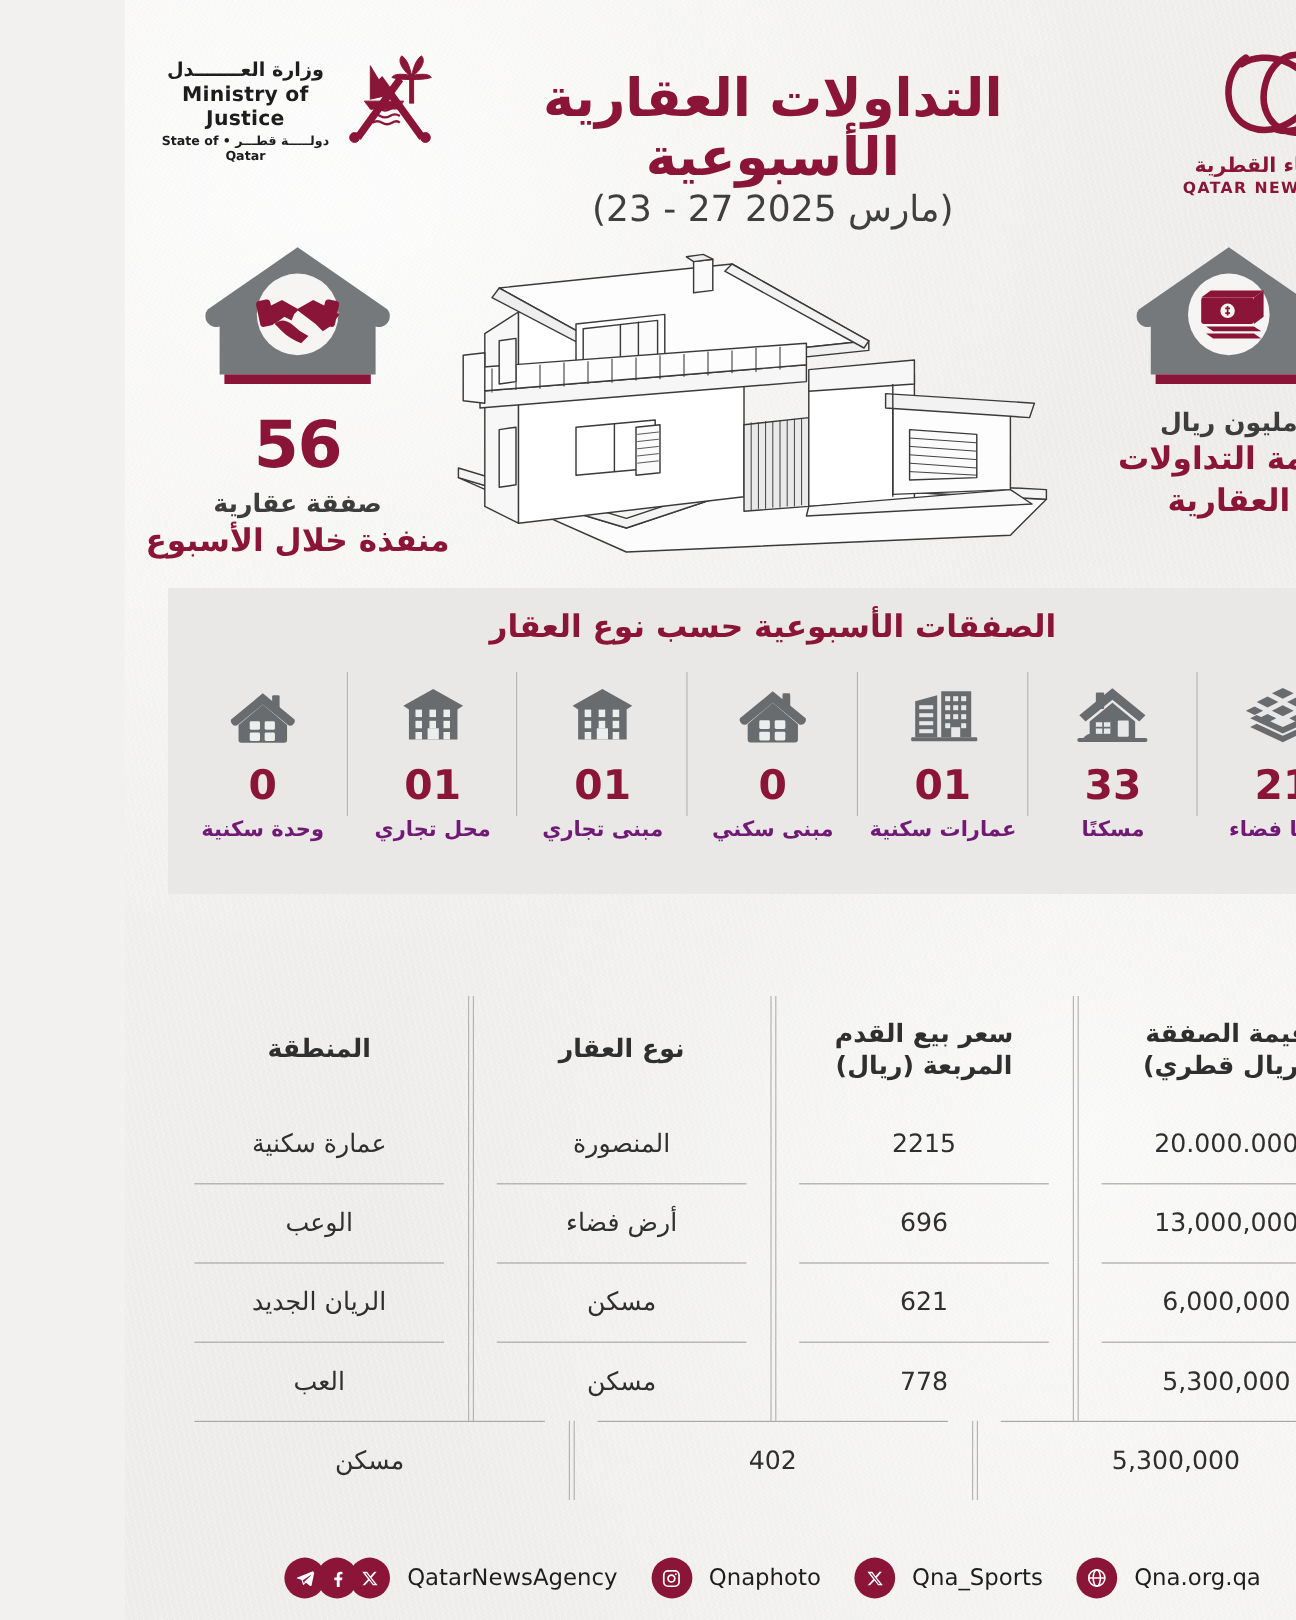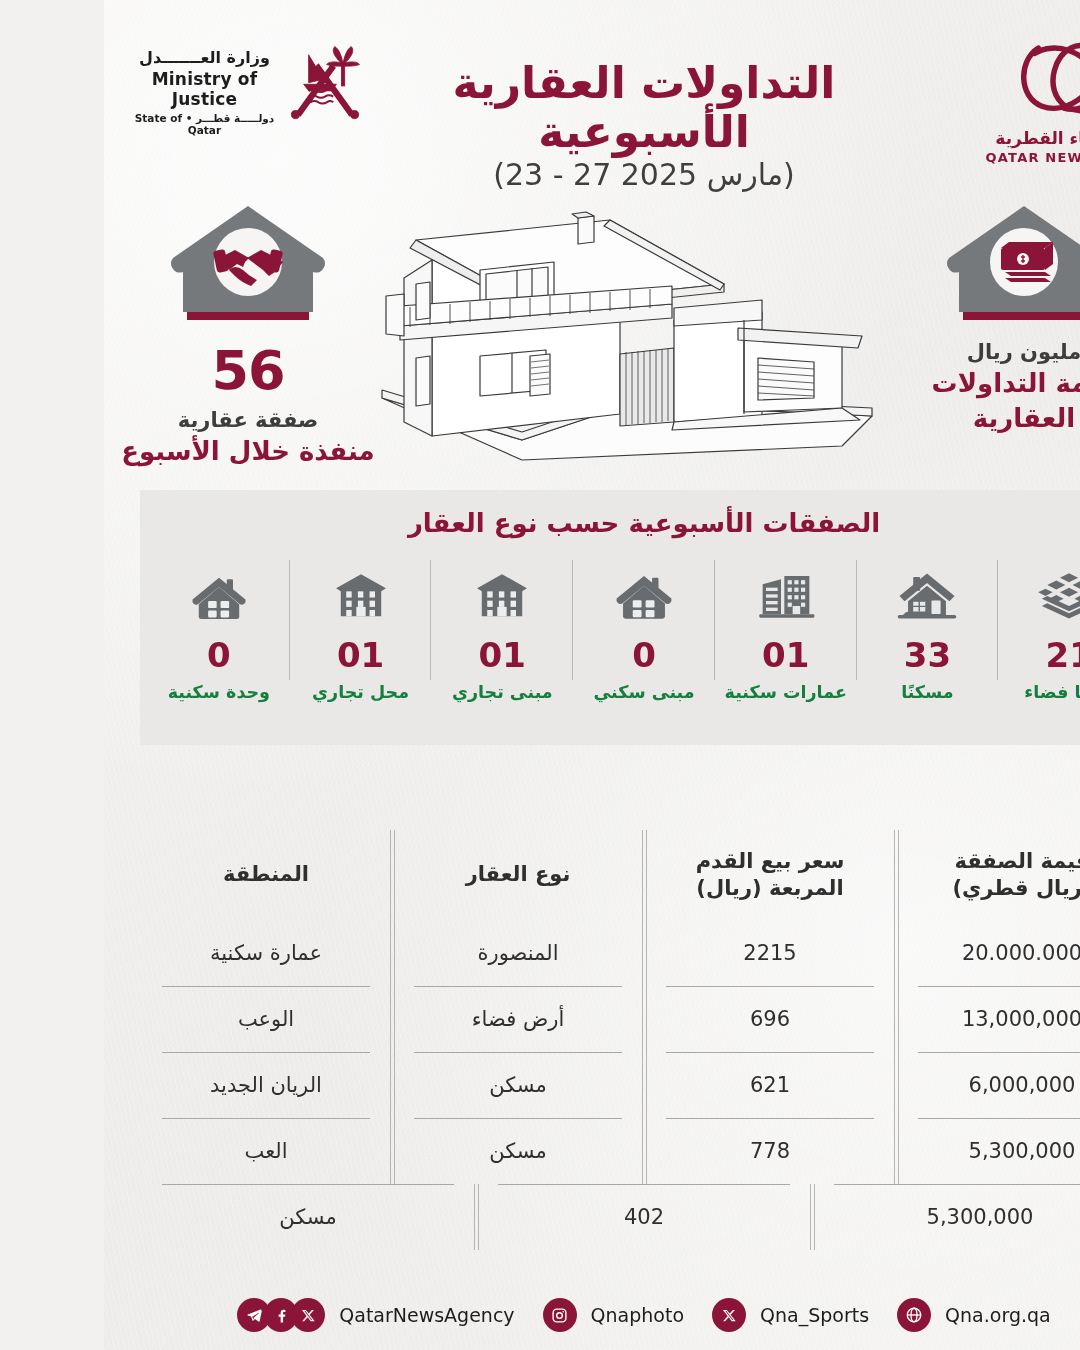--- a/index.html
+++ b/index.html
@@ -83,21 +83,21 @@
   .type-cell {
     flex: 1 1 0; position: relative; text-align: center;
     display: flex; flex-direction: column; align-items: center; justify-content: flex-start;
   }
   .type-cell + .type-cell::before {
     content: ""; position: absolute; right: 0; top: 8px;
     width: 1px; height: 120px; background: #b9b8b6;
   }
   .type-icon { height: 72px; display: flex; align-items: flex-end; justify-content: center; }
   .type-num { font-size: 34px; font-weight: bold; color: #8A1538; line-height: 1; margin-top: 14px; }
-  .type-label { font-size: 17.5px; font-weight: bold; color: #15803d; margin-top: 10px; }
+  .type-label { font-size: 17.5px; font-weight: bold; color: #701a75; margin-top: 10px; }
 
   
   #table-title {
     position: absolute; top: 775px; left: 0; width: 1080px; text-align: center;
     font-size: 28px; font-weight: bold; color: #8A1538;
   }
   #table { position: absolute; top: 830px; left: 36px; width: 1008px; height: 420px; }
   .trow { display: flex; flex-direction: row; width: 100%; }
   .tcell {
     flex: 1 1 0; position: relative; text-align: center;

